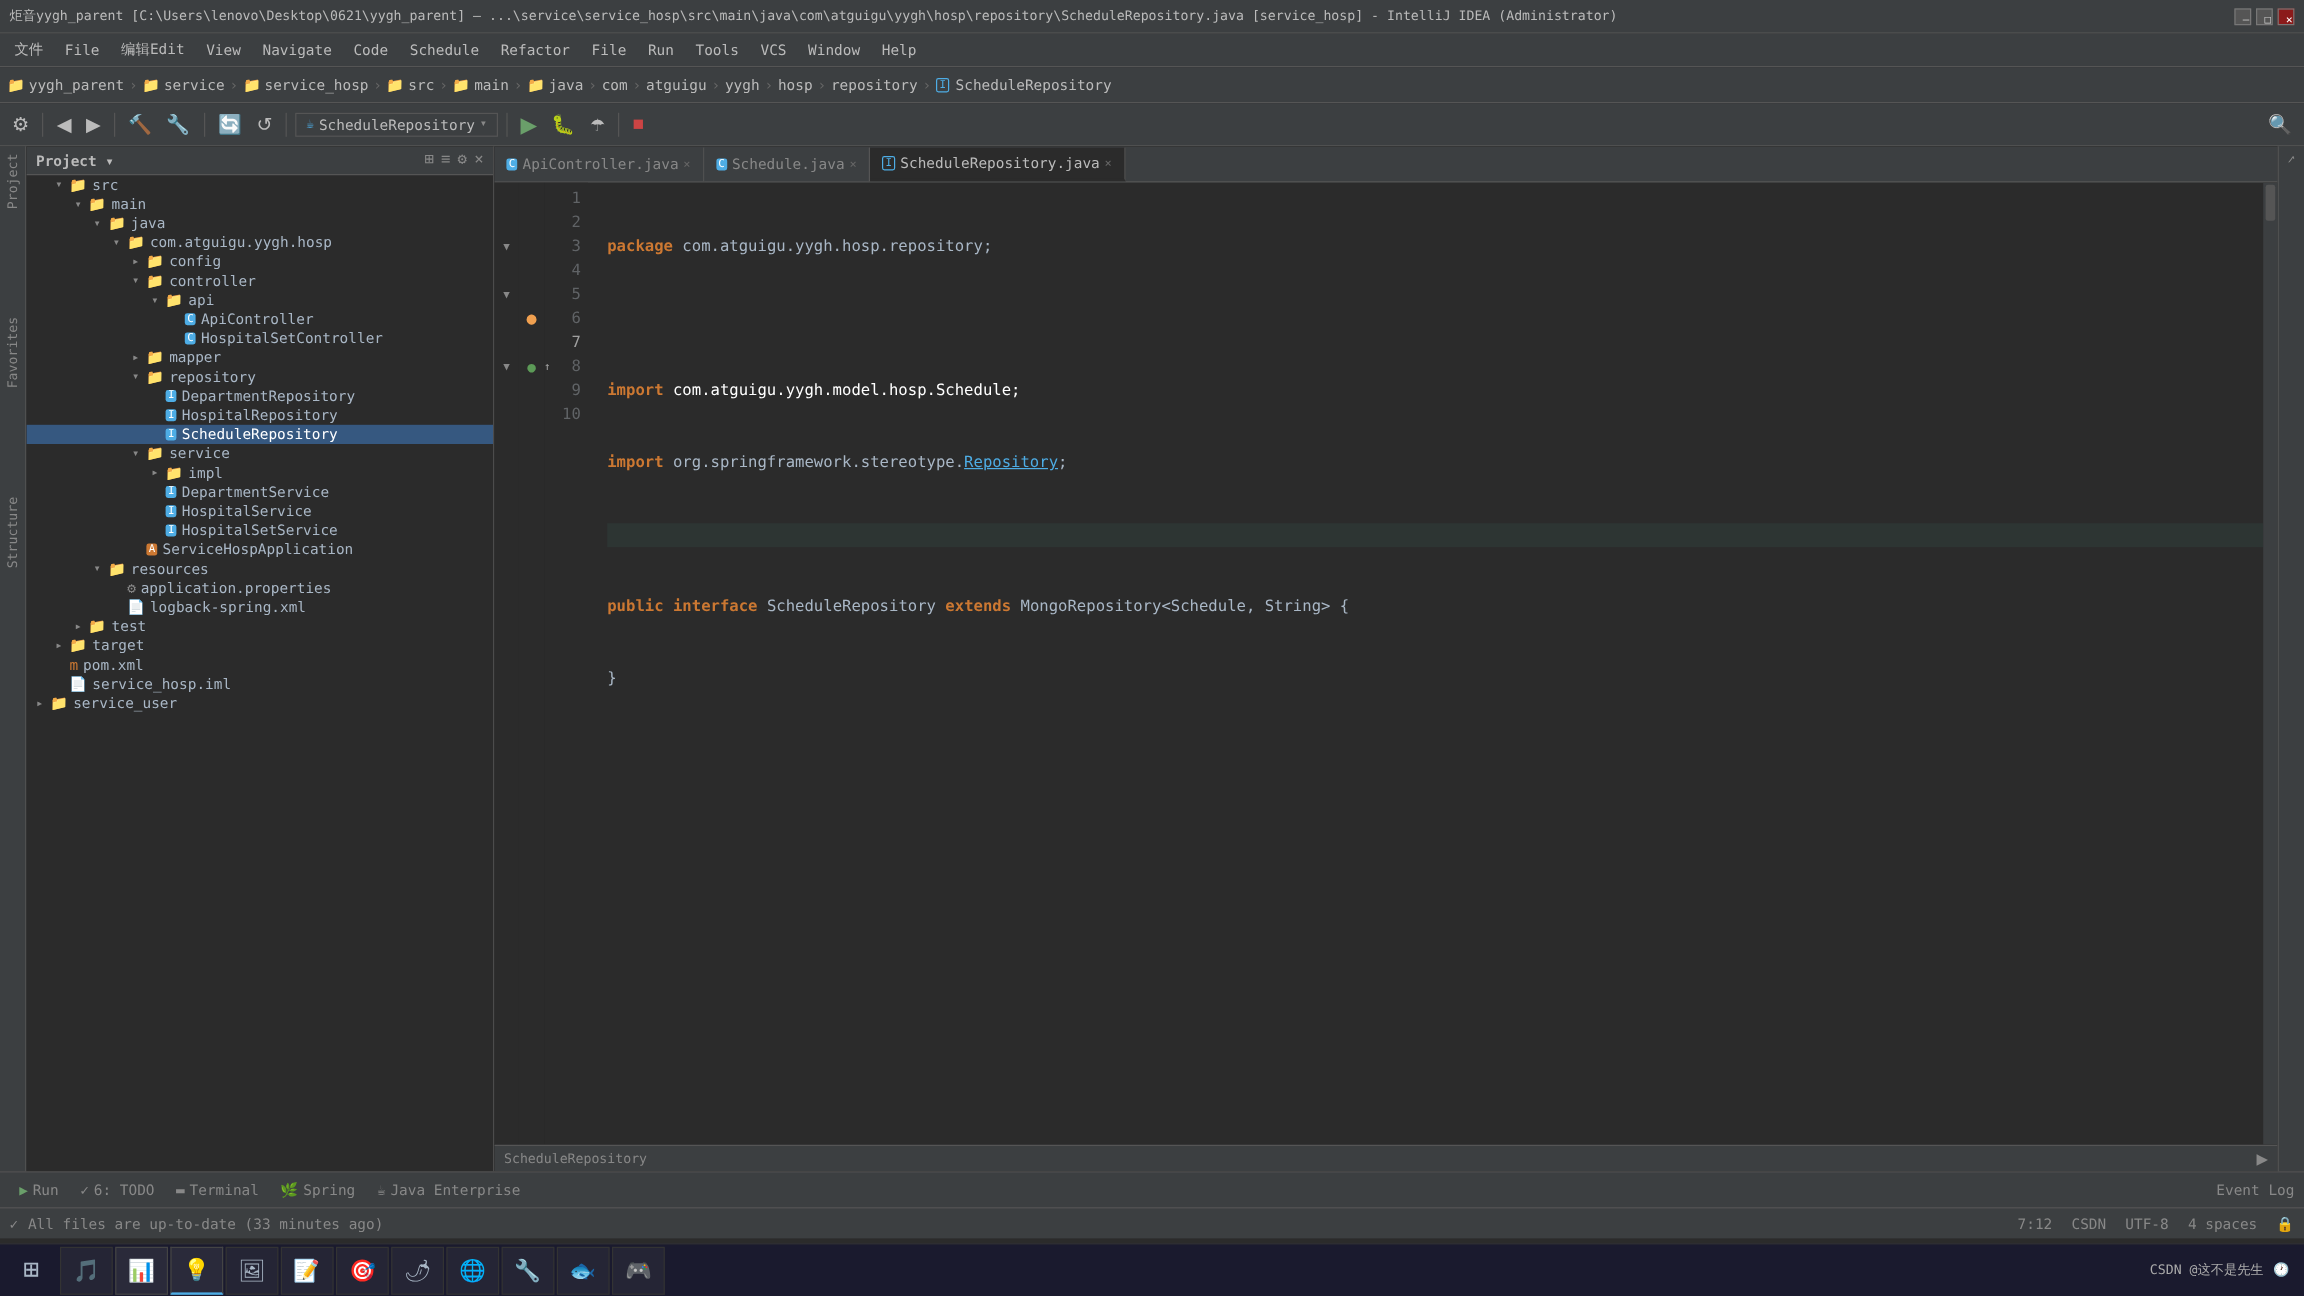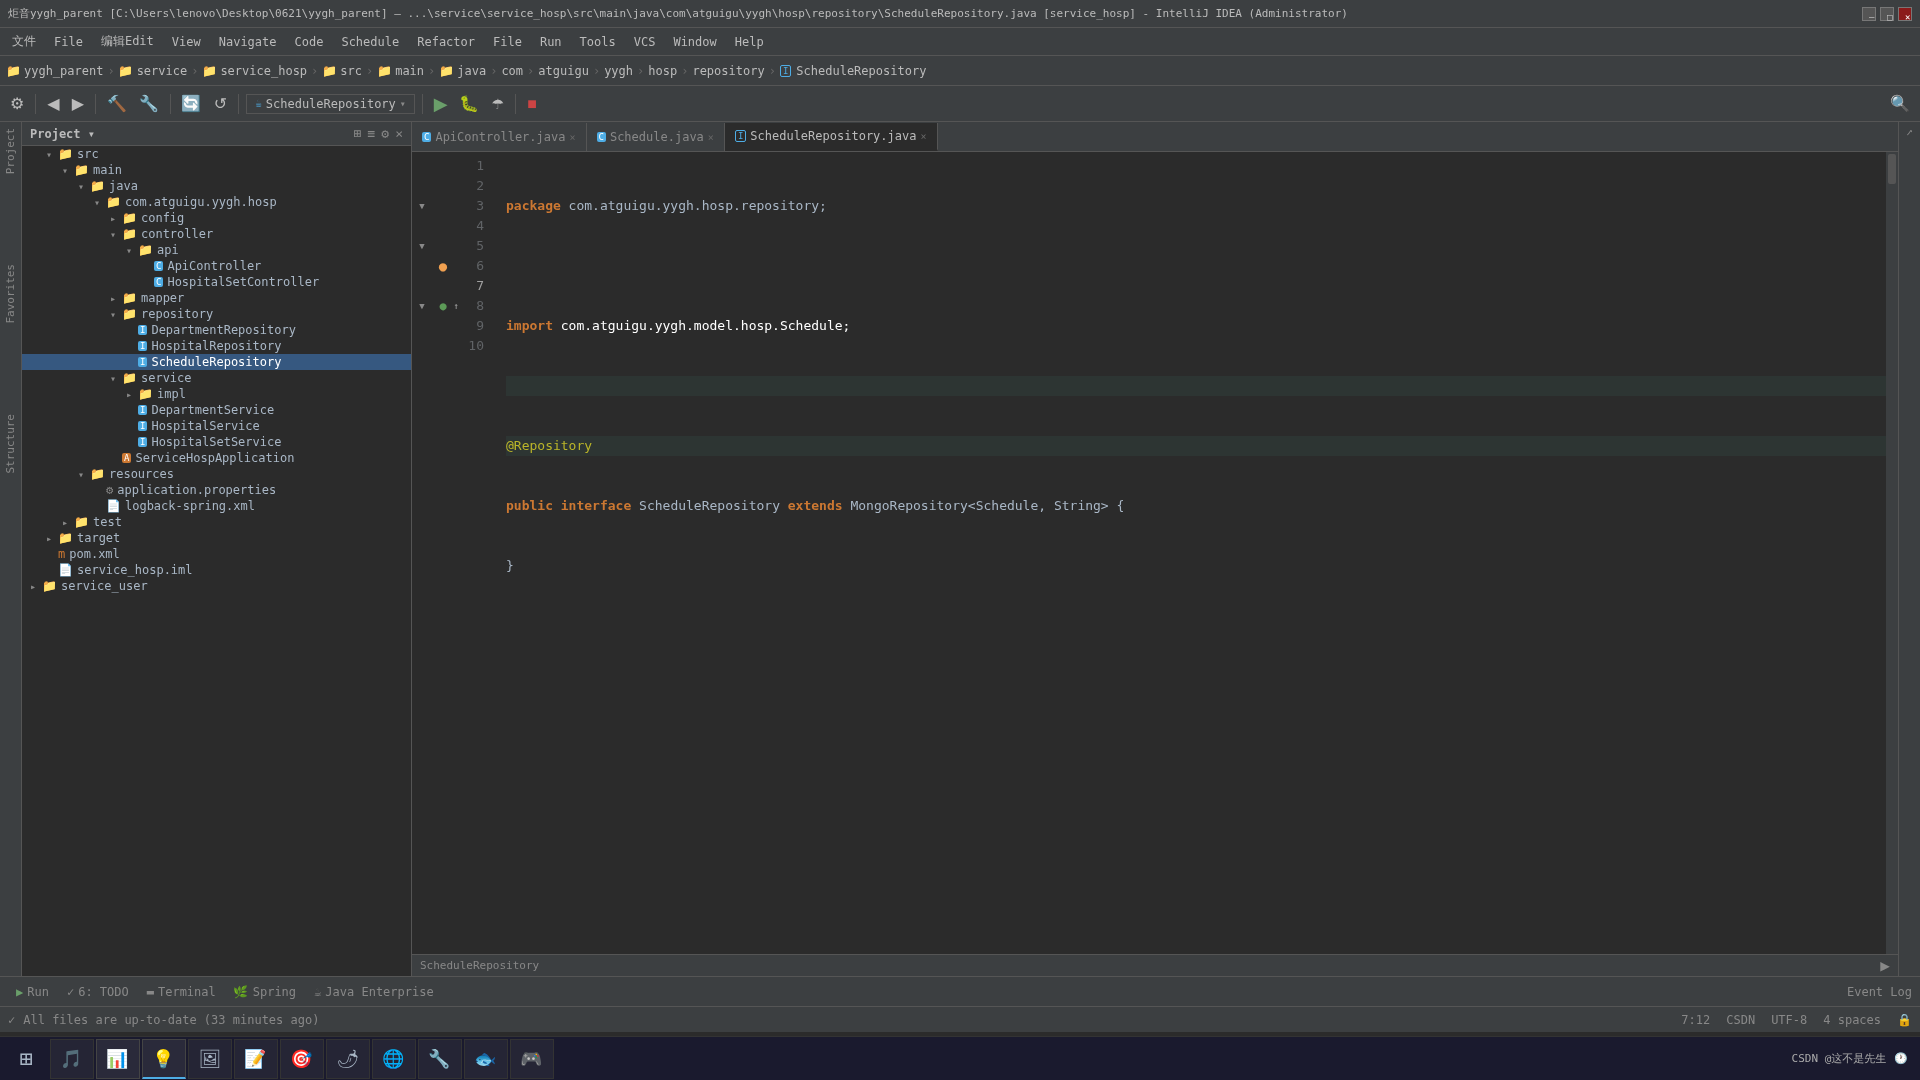--- a/index.html
+++ b/index.html
@@ -660,22 +660,22 @@
         <div style="height:20px;color:#a0a0a0;">7</div>
         <div style="height:20px;">8</div>
         <div style="height:20px;">9</div>
         <div style="height:20px;">10</div>
       </div>
 
       <div id="code-area" style="flex:1;padding:4px 0 4px 16px;overflow:auto;line-height:20px;white-space:pre;">
         <div style="height:20px;"><span class="kw" style="color:#cc7832;font-weight:bold;">package</span><span style="color:#a9b7c6;"> com.atguigu.yygh.hosp.repository;</span></div>
         <div style="height:20px;"></div>
         <div style="height:20px;"><span class="kw" style="color:#cc7832;font-weight:bold;">import</span><span style="color:#ffffff;"> com.atguigu.yygh.model.hosp.Schedule;</span></div>
+        <div style="height:20px;"><span class="kw" style="color:#cc7832;font-weight:bold;">import</span><span style="color:#a9b7c6;"> org.springframework.stereotype.</span><span style="color:#a9b7c6;text-decoration:underline;color:#4eade5;">Repository</span><span style="color:#a9b7c6;">;</span></div>
         <div style="height:20px;background:#2d3533;"></div>
-        <div style="height:20px;background:#2d3533;"><span style="color:#bbb529;">@Repository</span></div>
         <div style="height:20px;"><span class="kw" style="color:#cc7832;font-weight:bold;">public</span><span style="color:#a9b7c6;"> </span><span class="kw" style="color:#cc7832;font-weight:bold;">interface</span><span style="color:#a9b7c6;"> ScheduleRepository </span><span class="kw" style="color:#cc7832;font-weight:bold;">extends</span><span style="color:#a9b7c6;"> MongoRepository&lt;Schedule, String&gt; {</span></div>
         <div style="height:20px;"><span style="color:#a9b7c6;">}</span></div>
         <div style="height:20px;"></div>
       </div>
 
       <div style="width:12px;background:#3c3f41;flex-shrink:0;position:relative;">
         <div style="width:8px;height:30px;background:#555;margin:2px auto;border-radius:2px;"></div>
       </div>
     </div>
 

